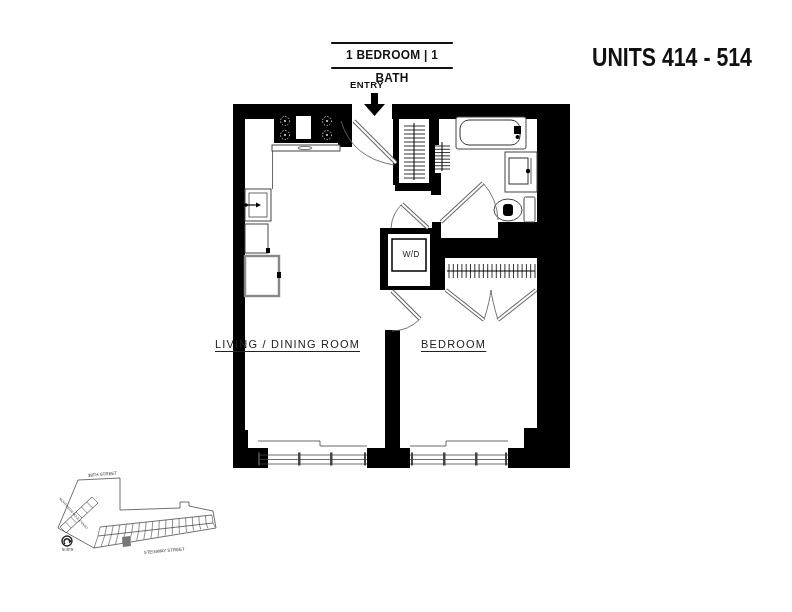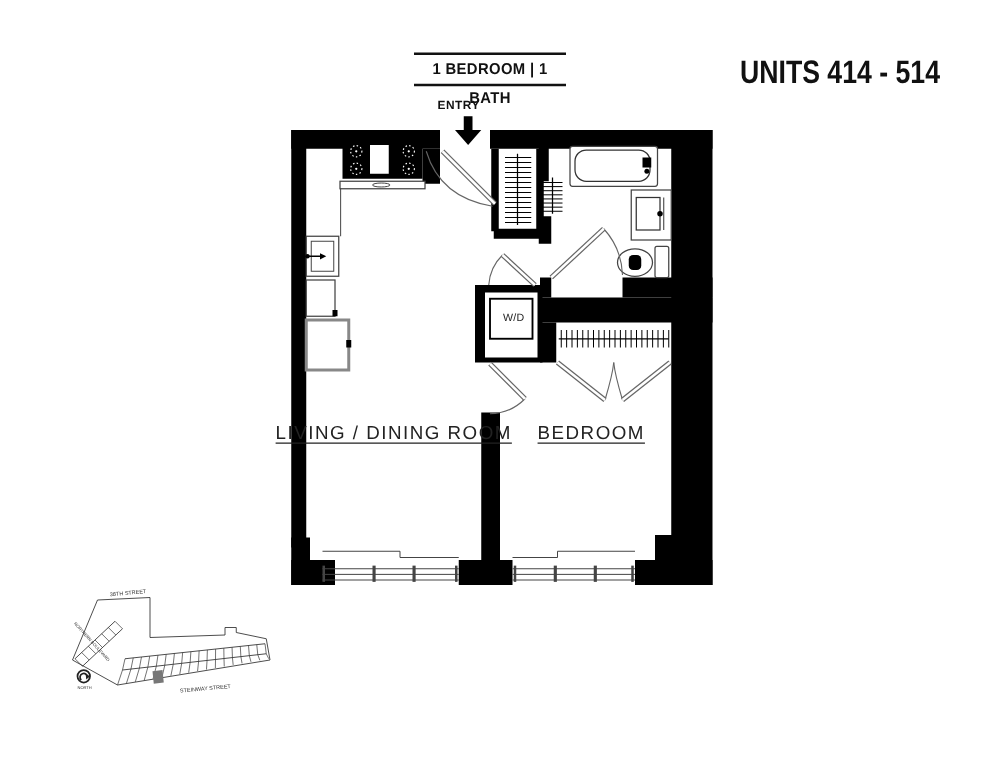--- a/index.html
+++ b/index.html
@@ -6,24 +6,24 @@
   #sheet{position:relative;width:792px;height:612px;background:#ffffff;overflow:hidden;
          font-family:"Liberation Sans",sans-serif;color:#111;}
   #plan-svg{position:absolute;left:0;top:0;width:792px;height:612px;}
   .abs{position:absolute;}
   .unit-type-box{left:328px;top:42px;width:128px;height:23px;line-height:23px;
      border-top:2.5px solid #111;border-bottom:2.5px solid #111;text-align:center;
      font-size:12.5px;font-weight:bold;letter-spacing:.3px;transform:scaleX(.95);transform-origin:center;}
   .units-title{left:592px;top:42px;font-size:26px;font-weight:bold;letter-spacing:0;
      transform:scaleX(.82);transform-origin:left;white-space:nowrap;}
   .entry-label{left:350px;top:79px;width:54px;text-align:left;font-size:9.5px;font-weight:bold;letter-spacing:.4px;}
-  .room-label{font-size:15px;letter-spacing:1.2px;color:#222;text-align:center;
+  .room-label{font-size:11px;letter-spacing:1.2px;color:#222;text-align:left;
      text-decoration:underline;text-underline-offset:3px;white-space:nowrap;}
   .living-label{left:215px;top:338px;width:200px;}
-  .bedroom-label{left:403px;top:338px;width:140px;}
+  .bedroom-label{left:421px;top:338px;width:140px;}
   .wd-label{left:392px;top:249px;width:38px;text-align:center;font-size:8.5px;color:#222;letter-spacing:.2px;}
   .tick line{stroke:#000;stroke-width:.8;}
   .site-tick line{stroke:#333;stroke-width:.55;}
   .fx{stroke:#444;stroke-width:1;fill:#fff;}
   .thin{stroke:#444;stroke-width:.8;fill:none;}
   .arc{stroke:#666;stroke-width:.9;fill:none;}
   .leaf-outer{stroke:#666;stroke-width:4;}
   .leaf-inner{stroke:#fff;stroke-width:2;}
   .site{stroke:#333;stroke-width:.7;fill:none;}
   .site-text{font-family:"Liberation Sans",sans-serif;fill:#333;}

